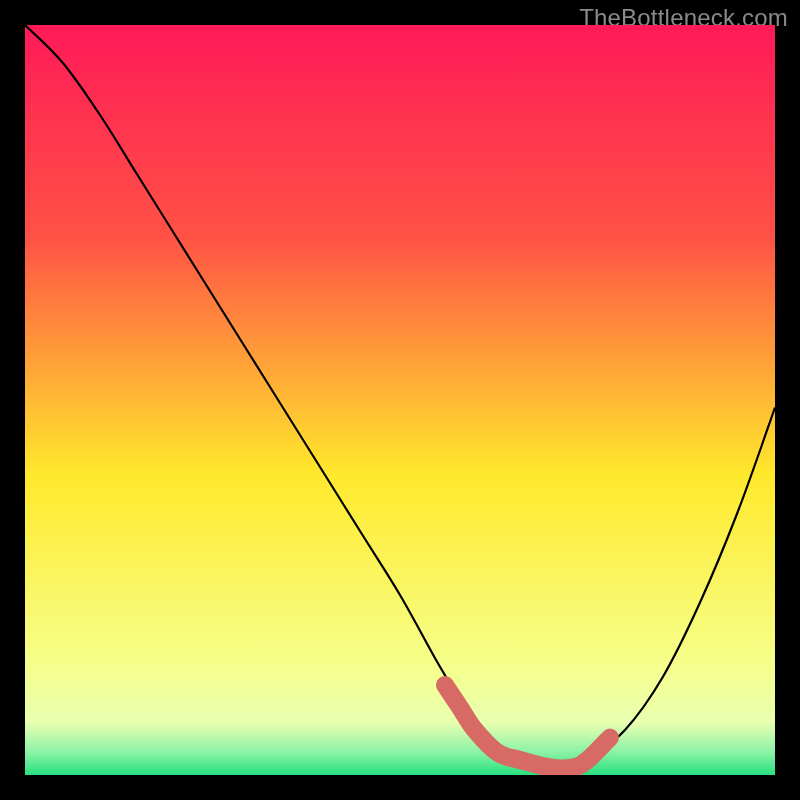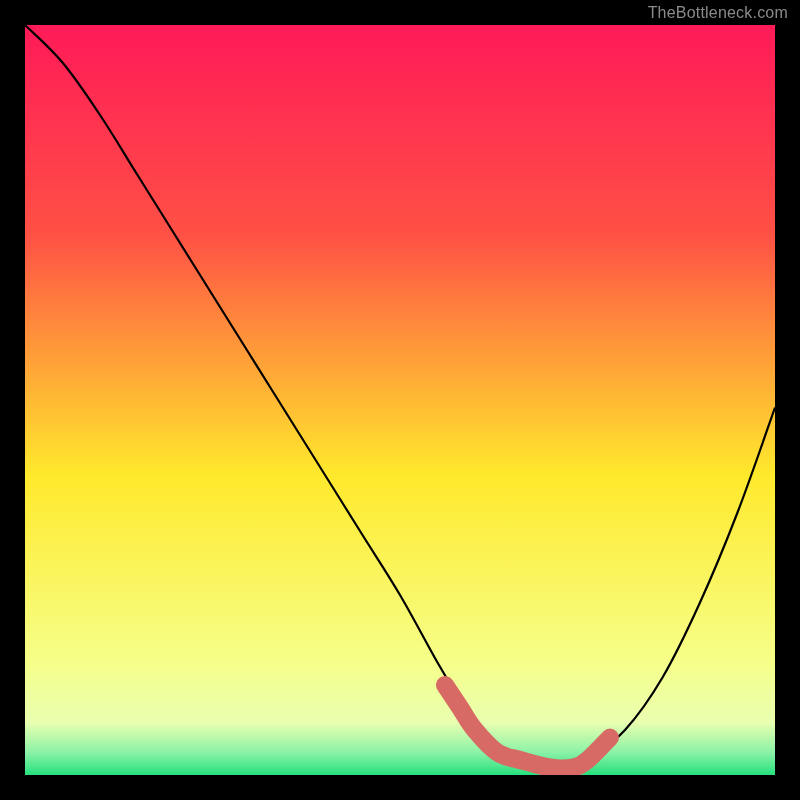--- a/index.html
+++ b/index.html
@@ -23,21 +23,21 @@
     left: 25px;
     top: 25px;
     width: 750px;
     height: 750px;
   }
   .watermark {
     position: absolute;
     top: 4px;
     right: 12px;
     font-family: Arial, Helvetica, sans-serif;
-    font-size: 16px;
+    font-size: 24px;
     font-weight: 500;
     color: #8a8a8a;
     letter-spacing: 0.2px;
     text-align: right;
   }
   svg { display: block; }
 </style>
 </head>
 <body>
 

